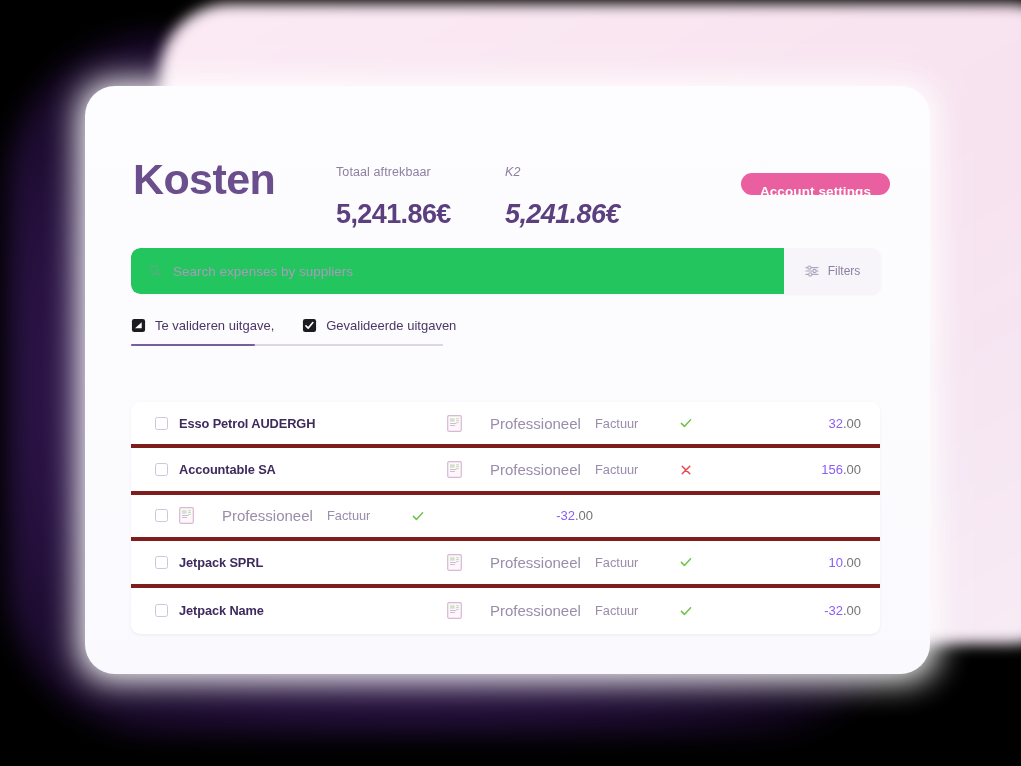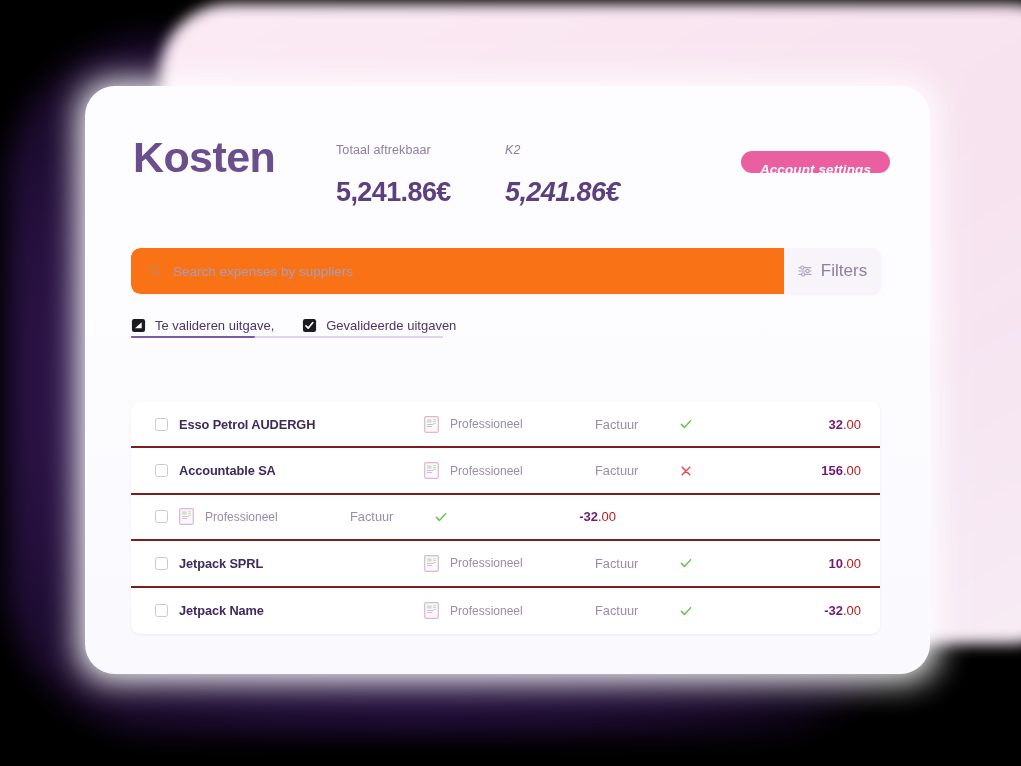--- a/index.html
+++ b/index.html
@@ -66,21 +66,21 @@
     width: 845px;
     height: 588px;
     background: linear-gradient(180deg, #fdfcfe 0%, #fcfbfe 45%, #faf9fd 100%);
     border-radius: 30px;
   }
 
   
   .header {
     position: absolute;
     left: 48px;
-    top: 47px;
+    top: 69px;
     right: 40px;
     height: 70px;
   }
 
   .page-title {
     position: absolute;
     left: 0;
     top: 0;
     font-size: 43px;
     font-weight: bold;
@@ -122,41 +122,40 @@
     border: none;
     border-radius: 18px;
     background: #ea5fa0;
     color: #ffffff;
     font-family: "Liberation Sans", sans-serif;
     font-size: 13.5px;
     font-weight: 600;
     letter-spacing: 0.1px;
     cursor: pointer;
     white-space: nowrap;
-    font-style: italic;
   }
 
   
   .search-row {
     position: absolute;
     left: 46px;
     top: 162px;
     width: 750px;
     height: 46px;
     border-radius: 9px;
     background: #f7f5fa;
     display: flex;
     align-items: stretch;
     overflow: hidden;
     box-shadow: 0 1px 2px rgba(90,60,120,0.05);
   }
 
   .search-box {
     flex: 1;
-    background: #f97316;
+    background: #22c55e;
     display: flex;
     align-items: center;
     padding-left: 17px;
     border-radius: 9px 0 0 9px;
   }
 
   .search-icon {
     width: 14px;
     height: 14px;
     flex: 0 0 14px;
@@ -179,40 +178,40 @@
   .filters-btn {
     width: 97px;
     display: flex;
     align-items: center;
     justify-content: center;
     gap: 9px;
     background: transparent;
     border: none;
     cursor: pointer;
     font-family: "Liberation Sans", sans-serif;
-    font-size: 17px;
+    font-size: 12px;
     color: #8d7fa0;
     font-weight: 500;
   }
 
   .filters-icon { width: 14px; height: 12px; opacity: 0.75; }
 
   
   .tabs {
     position: absolute;
     left: 46px;
     top: 232px;
     width: 312px;
   }
 
   .tab-strip {
     display: flex;
     align-items: flex-end;
     gap: 28px;
-    padding-bottom: 3px;
+    padding-bottom: 11px;
   }
 
   .tab {
     display: flex;
     align-items: center;
     gap: 9px;
     background: none;
     border: none;
     padding: 0;
     cursor: pointer;
@@ -250,21 +249,21 @@
     border-radius: 9px;
     box-shadow: 0 1px 3px rgba(80,50,110,0.07);
     overflow: hidden;
   }
 
   .row {
     display: flex;
     align-items: center;
     height: 46.4px;
     padding: 0 19px 0 12px;
-    border-bottom: 2px solid #7f1d1d;
+    border-bottom: 4px solid #7f1d1d;
   }
   .row:last-child { border-bottom: none; }
 
   .cell-check {
     width: 36px;
     flex: 0 0 36px;
     display: flex;
     align-items: center;
     justify-content: center;
   }
@@ -286,56 +285,55 @@
     letter-spacing: -0.1px;
     white-space: nowrap;
     overflow: hidden;
   }
 
   .cell-type {
     width: 148px;
     flex: 0 0 148px;
     display: flex;
     align-items: center;
-    gap: 11px;
-    font-size: 12px;
+    gap: 28px;
+    font-size: 15px;
     color: #9a8cab;
   }
 
   .receipt-icon { width: 15px; height: 17px; flex: 0 0 15px; }
 
   .cell-doc {
     width: 84px;
     flex: 0 0 84px;
     font-size: 12.8px;
     color: #9a8cab;
-    margin-left: 23px;
   }
 
   .cell-status {
     width: 66px;
     flex: 0 0 66px;
     display: flex;
     align-items: center;
   }
   .status-icon { width: 14px; height: 14px; }
 
   .cell-amount {
     width: 116px;
     flex: 0 0 116px;
     text-align: right;
     font-size: 13px;
     color: #6f6480;
     white-space: nowrap;
   }
   .amount-main {
-    font-weight: bold;
-    color: #701a75;
-  }
-  .amount-cents { color: #b91c1c; text-align: right; }
+    font-weight: normal;
+    color: #8b5cf6;
+  }
+  .amount-cents { color: #737373; text-align: right; }
 </style>
 </head>
 <body>
 
 <div class="bg-stage">
   <div class="blob-dark"></div>
   <div class="blob-pink"></div>
   <div class="card-halo"></div>
 </div>
 

